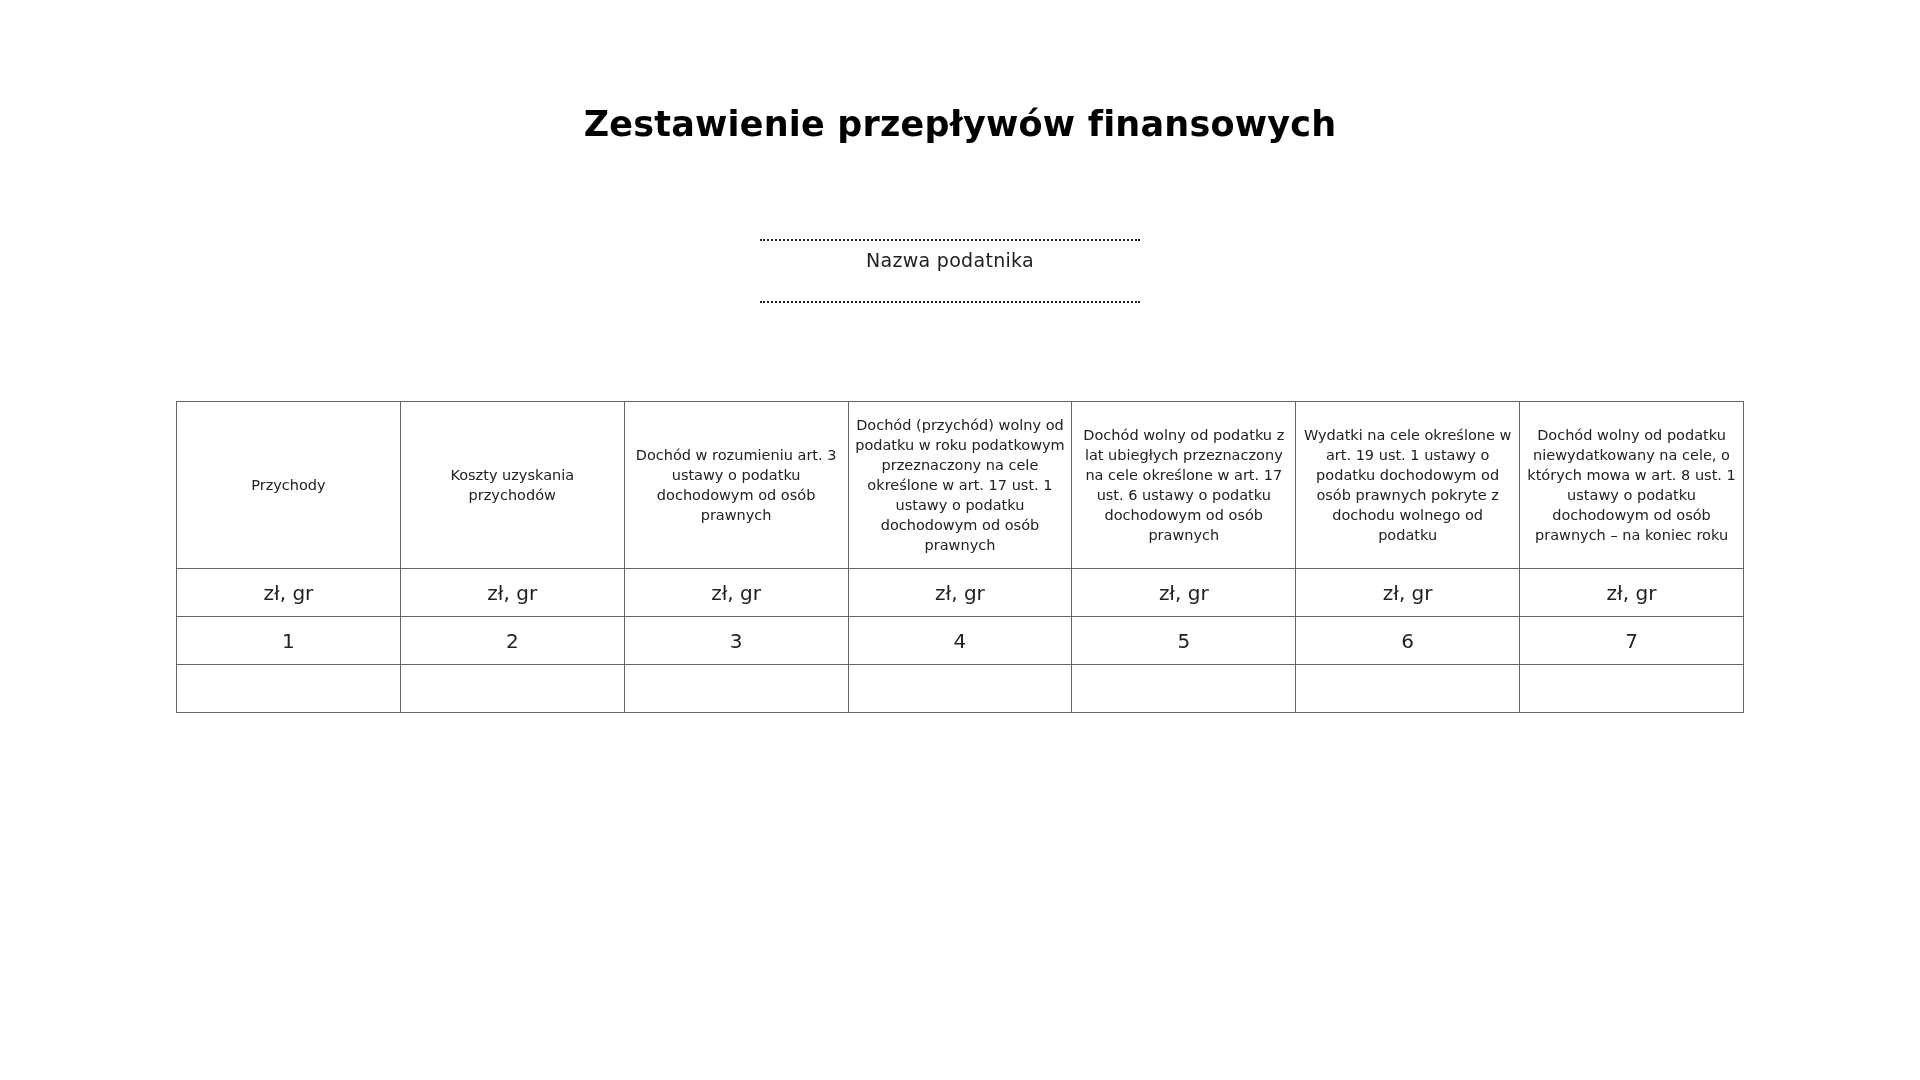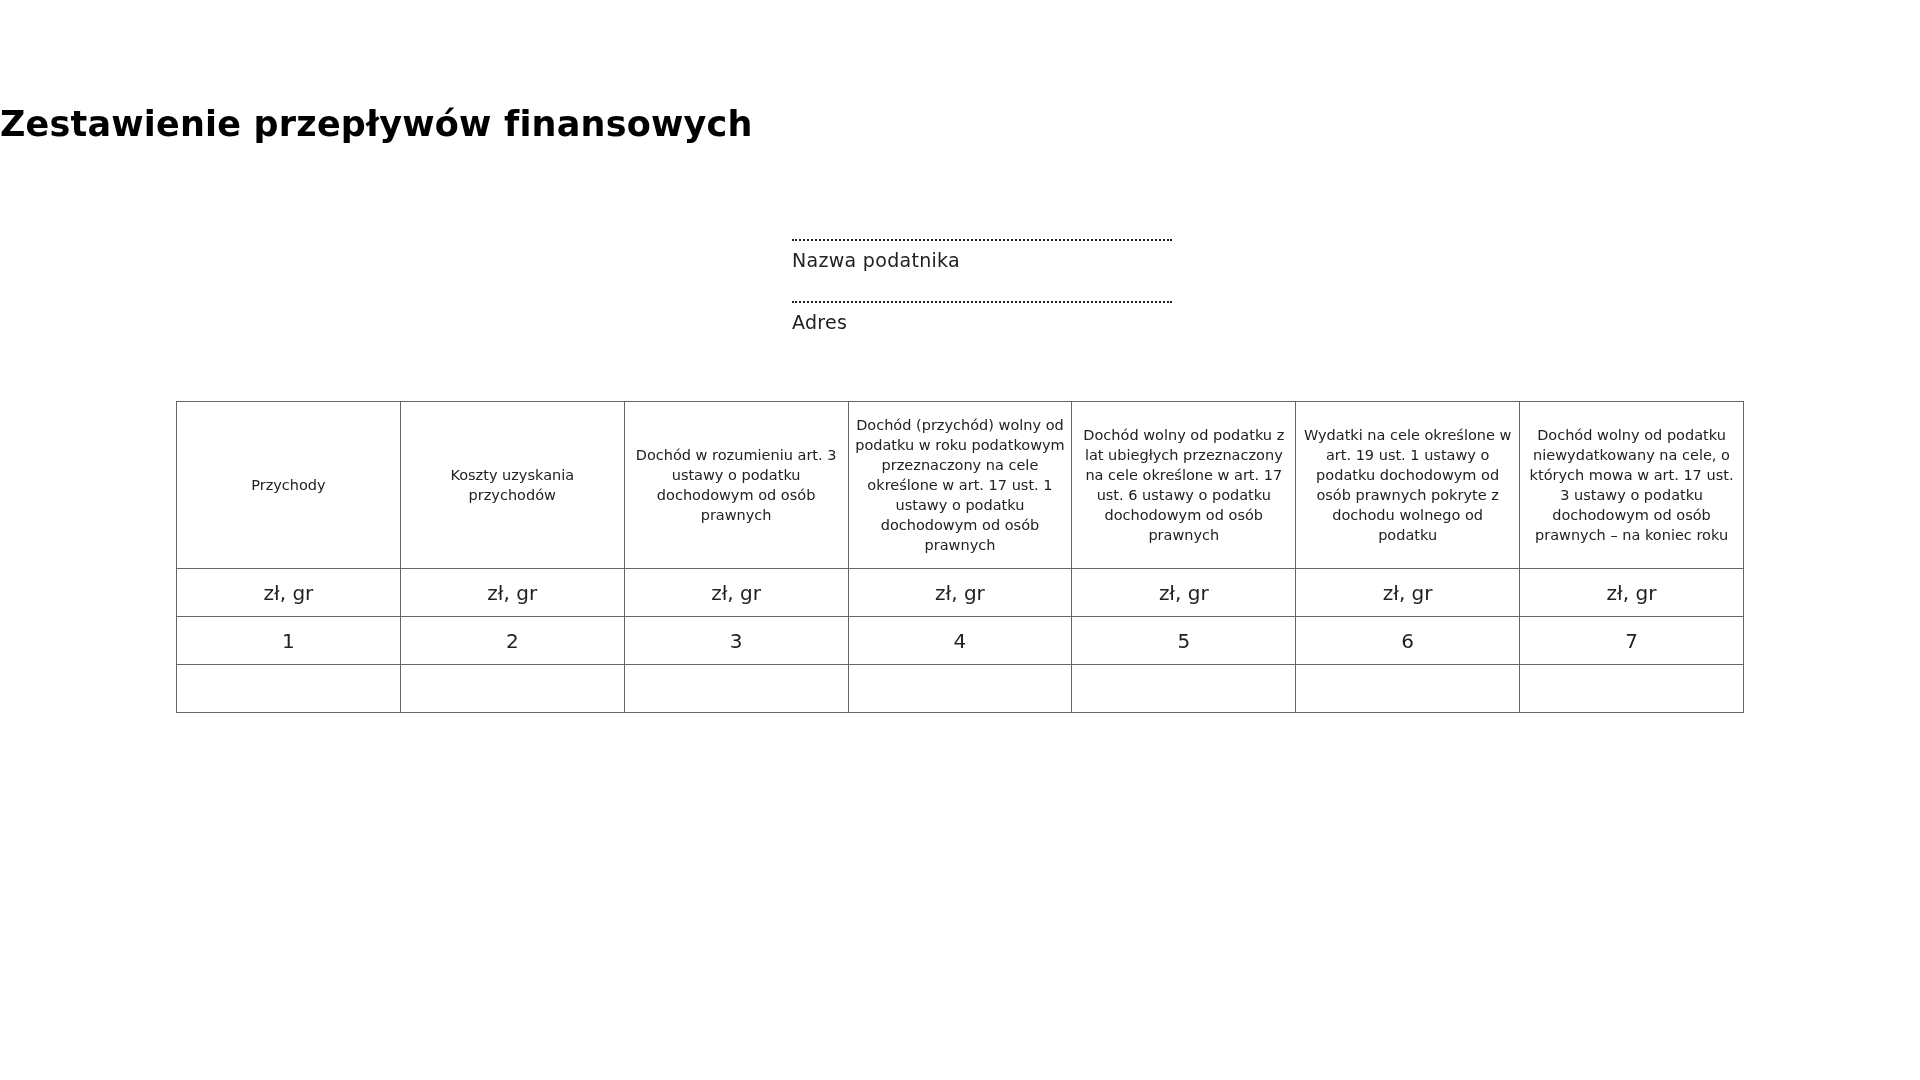--- a/index.html
+++ b/index.html
@@ -13,30 +13,31 @@
       position: relative;
       overflow: hidden;
       font-family: "DejaVu Sans", "Liberation Sans", sans-serif;
       color: #1a1a1a;
     }
     .title {
       position: absolute;
       left: 0;
       width: 1920px;
       top: 104px;
+      text-align: center;
       font-size: 35px;
       font-weight: bold;
       color: #000000;
       letter-spacing: 0.2px;
     }
     .field {
       position: absolute;
-      left: 792px;
+      left: 760px;
       width: 380px;
-      text-align: left;
+      text-align: center;
     }
     .field .dots {
       height: 0;
       border-top: 2px dotted #222222;
       width: 100%;
     }
     .field .label {
       margin-top: 8px;
       font-size: 19px;
       color: #222222;
@@ -79,21 +80,20 @@
 
 <div class="title">Zestawienie przepływów finansowych</div>
 
 <div class="field field-name">
   <div class="dots"></div>
   <div class="label">Nazwa podatnika</div>
 </div>
 
 <div class="field field-address">
   <div class="dots"></div>
-  <div class="label">Adres</div>
 </div>
 
 <table class="flows">
   <thead>
     <tr>
       <th>
           <span class="hdr-text">Przychody</span>
         </th>
       <th>
           <span class="hdr-text" style="padding:0 40px;">Koszty uzyskania przychodów</span>
@@ -104,21 +104,21 @@
       <th>
           <span class="hdr-text">Dochód (przychód) wolny od podatku w roku podatkowym przeznaczony na cele określone w art. 17 ust. 1 ustawy o podatku dochodowym od osób prawnych</span>
         </th>
       <th>
           <span class="hdr-text">Dochód wolny od podatku z lat ubiegłych przeznaczony na cele określone w art. 17 ust. 6 ustawy o podatku dochodowym od osób prawnych</span>
         </th>
       <th>
           <span class="hdr-text">Wydatki na cele określone w art. 19 ust. 1 ustawy o podatku dochodowym od osób prawnych pokryte z dochodu wolnego od podatku</span>
         </th>
       <th>
-          <span class="hdr-text">Dochód wolny od podatku niewydatkowany na cele, o których mowa w art. 17 ust. 3 ustawy o podatku dochodowym od osób prawnych – na koniec roku</span>
+          <span class="hdr-text">Dochód wolny od podatku niewydatkowany na cele, o których mowa w art. 8 ust. 1 ustawy o podatku dochodowym od osób prawnych – na koniec roku</span>
         </th>
     </tr>
   </thead>
   <tbody>
     <tr>
       <td>zł, gr</td>
       <td>zł, gr</td>
       <td>zł, gr</td>
       <td>zł, gr</td>
       <td>zł, gr</td>

